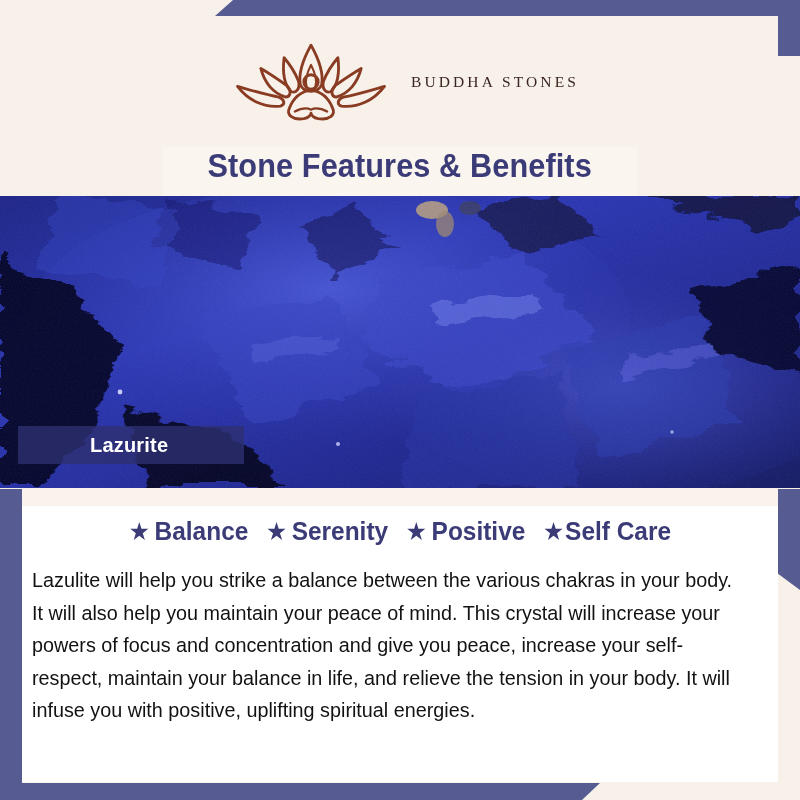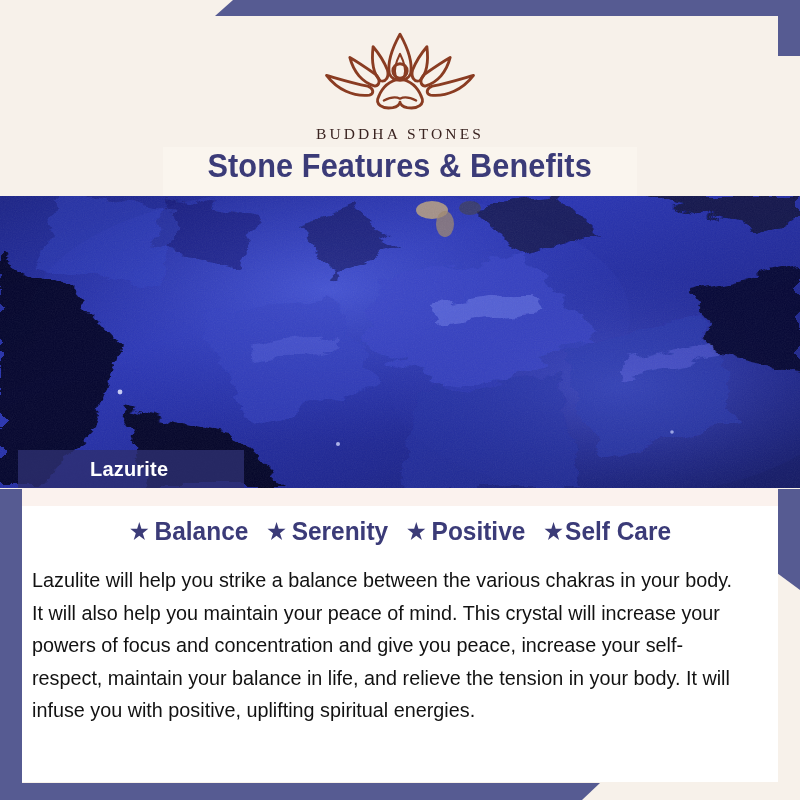--- a/index.html
+++ b/index.html
@@ -34,21 +34,21 @@
   .accent-bottom{
     position:absolute;left:0;bottom:0;width:600px;height:17px;
     background:#565B92;
     clip-path:polygon(0 0,100% 0,calc(100% - 18px) 100%,0 100%);
     z-index:6;
   }
 
   
   .logo-wrap{
     position:absolute;top:18px;left:0;width:800px;height:125px;
-    display:flex;flex-direction:column;align-items:center;justify-content:flex-end;
+    display:flex;flex-direction:row;align-items:center;justify-content:center;
     z-index:4;
     gap:10px;
   }
   .logo-mark{width:180px;height:86px;display:block;}
   .logo-word{
     margin-top:2px;
     font-family:"Liberation Serif","DejaVu Serif",serif;
     font-size:15.5px;letter-spacing:3.1px;color:#3A2320;font-weight:400;
     white-space:nowrap;
   }
@@ -67,21 +67,21 @@
   }
 
   
   .photo{
     position:absolute;left:0;top:196px;width:800px;height:292px;
     overflow:hidden;background:#1B1E68;z-index:2;
   }
   .photo svg{display:block;width:800px;height:292px;}
 
   .stone-label{
-    position:absolute;left:18px;top:450px;width:226px;height:38px;
+    position:absolute;left:18px;top:426px;width:226px;height:38px;
     background:rgba(46,48,112,.80);
     display:flex;align-items:center;
     z-index:3;
   }
   .stone-label span{
     margin-left:72px;color:#FFFFFF;font-size:20px;font-weight:600;
     letter-spacing:.2px;
   }
 
   

